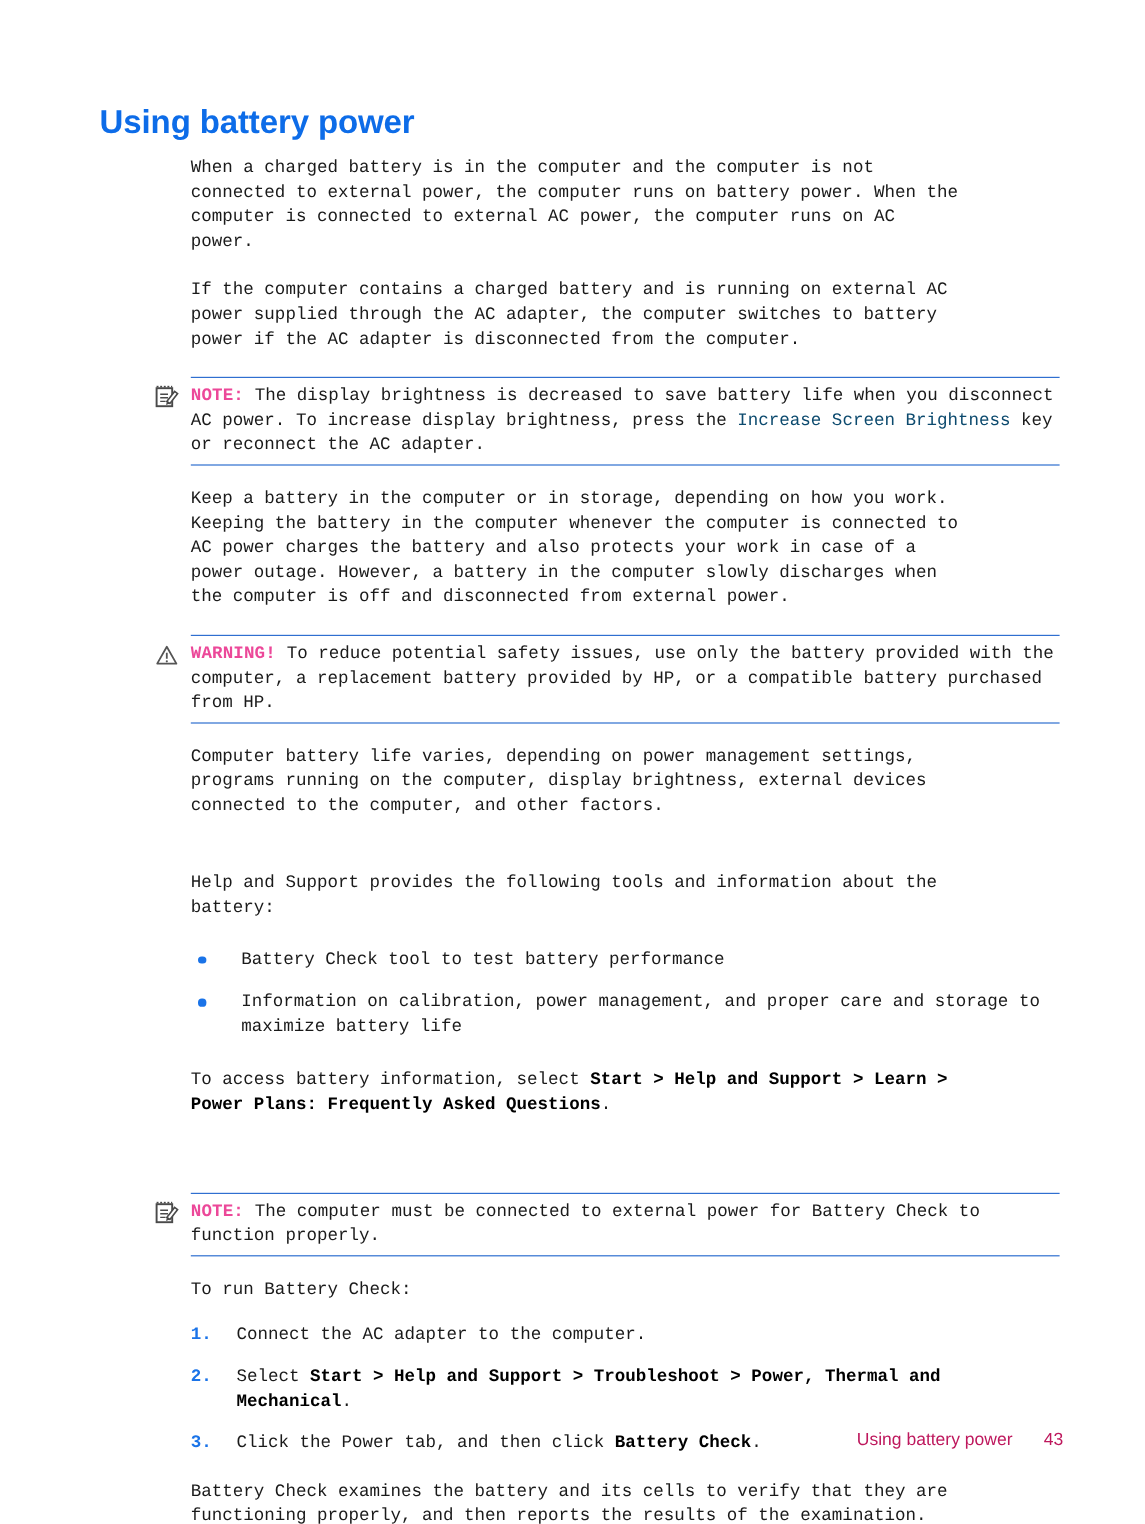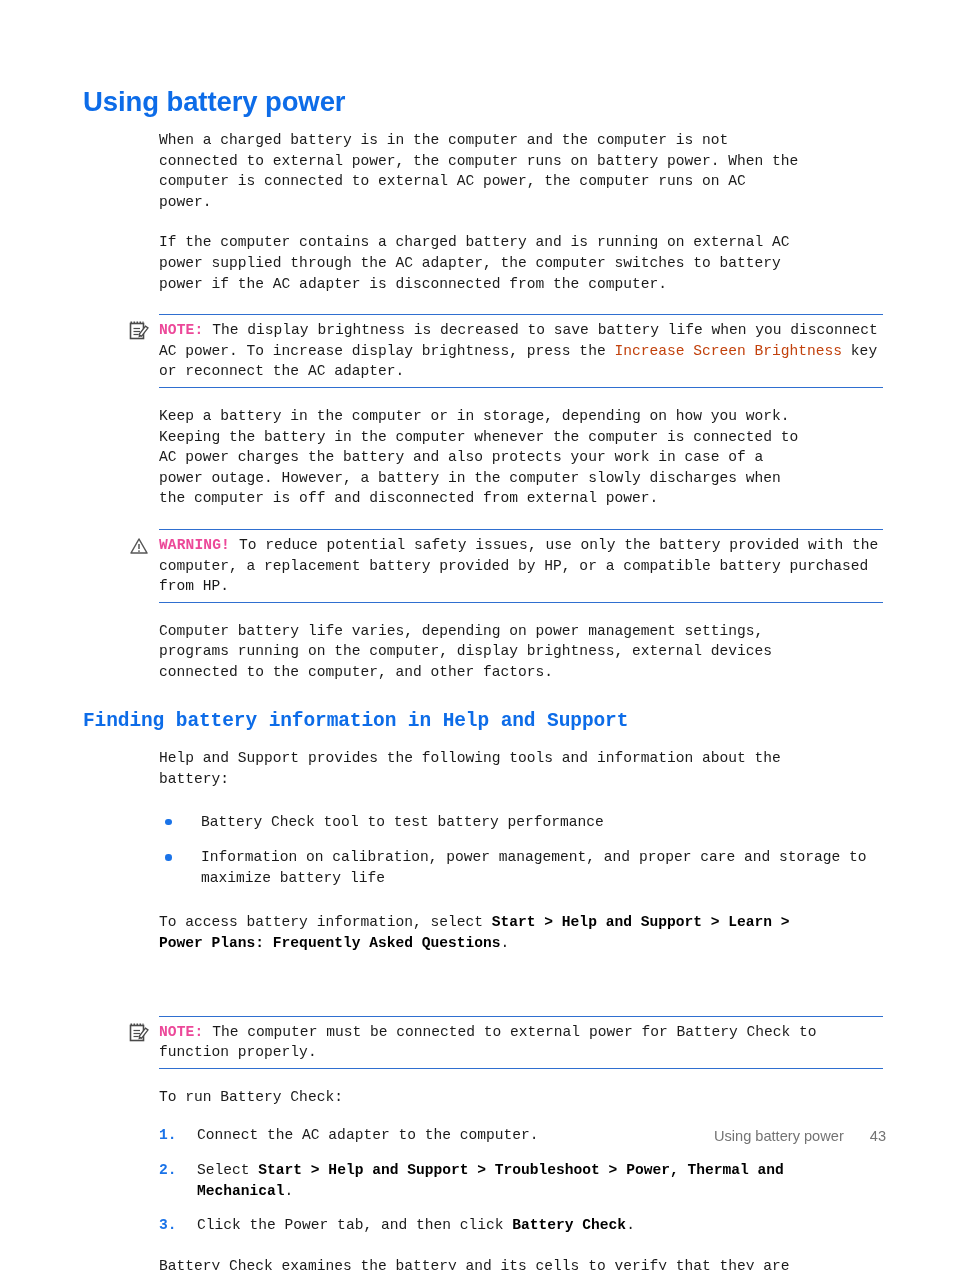--- a/index.html
+++ b/index.html
@@ -86,21 +86,21 @@
     color: #1a1a1a;
   }
   .admon-label {
     font-weight: bold;
     color: #ec4899;
     font-size: 14.6px;
     letter-spacing: 0.1px;
   }
   .gap-after-label { display: inline-block; width: 9px; }
   a.inline-link {
-    color: #c2410c;
+    color: #0c4a6e;
     text-decoration: none;
     margin-top: 32px;
   }
 
   
   ul.bullets {
     list-style: none;
     margin: 4px;
     padding: 0 0 0 76px;
     width: 800px;
@@ -154,27 +154,27 @@
     color: #1a73e8;
     font-size: 14.6px;
   }
 
   b, strong { font-weight: bold; color: #000; }
 
   
   .footer {
     position: absolute;
     left: 0;
-    top: 1128px;
+    top: 1192px;
     width: 954px;
     text-align: right;
     padding-right: 68px;
     box-sizing: border-box;
     font-size: 14.6px;
-    color: #737373;
+    color: #be185d;
   }
   .footer .fnum {
     display: inline-block;
     margin-left: 26px;
   }
 
   
   .icon-slot svg { display: block; }
 </style>
 </head>
@@ -223,21 +223,20 @@
       </span>
       <div class="admon-text">
         <span class="admon-label">WARNING!</span><span class="gap-after-label"></span><span>To reduce potential safety issues, use only the battery provided with the computer, a replacement battery provided by HP, or a compatible battery purchased from HP.</span>
       </div>
     </div>
     <div class="spacer-18"></div>
 
     <p class="body-par">Computer battery life varies, depending on power management settings, programs running on the computer, display brightness, external devices connected to the computer, and other factors.</p>
     <div class="spacer-28"></div>
 
-    <h2 class="sec-title">Finding battery information in Help and Support</h2>
     <div class="spacer-16"></div>
 
     <p class="body-par">Help and Support provides the following tools and information about the battery:</p>
     <div class="spacer-18"></div>
 
     <ul class="bullets">
       <li>
         <span class="dot"></span>
         <span>Battery Check tool to test battery performance</span>
       </li>

